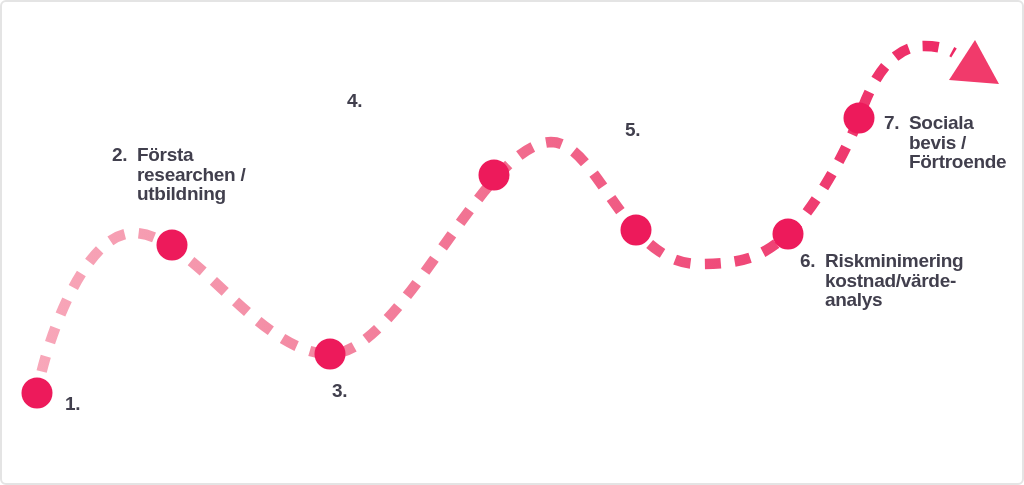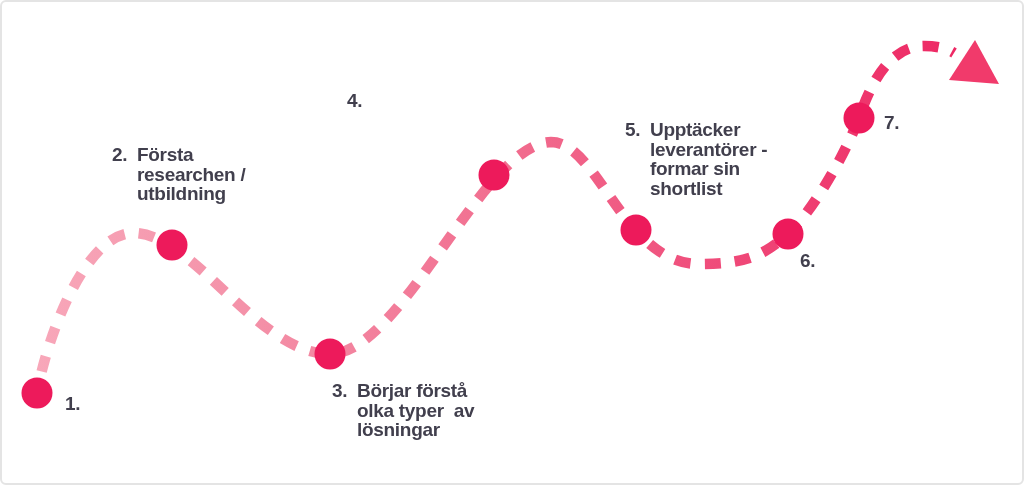--- a/index.html
+++ b/index.html
@@ -97,38 +97,37 @@
 
   <div class="step s2">
     <span class="num">2.</span>
     <div class="lines">Första
 researchen /
 utbildning</div>
   </div>
 
   <div class="step s3">
     <span class="num">3.</span>
-    <div class="lines">Börjar förstå
-olka typer  av
-lösningar</div>
   </div>
 
   <div class="step s4">
     <span class="num">4.</span>
   </div>
 
   <div class="step s5">
     <span class="num">5.</span>
-    <div class="lines">Upptäcker
-leverantörer -
-formar sin
-shortlist</div>
   </div>
 
   <div class="step s6">
     <span class="num">6.</span>
+    <div class="lines">Riskminimering
+kostnad/värde-
+analys</div>
   </div>
 
   <div class="step s7">
     <span class="num">7.</span>
+    <div class="lines">Sociala
+bevis /
+Förtroende</div>
   </div>
 
 </div>
 
 </body></html>

